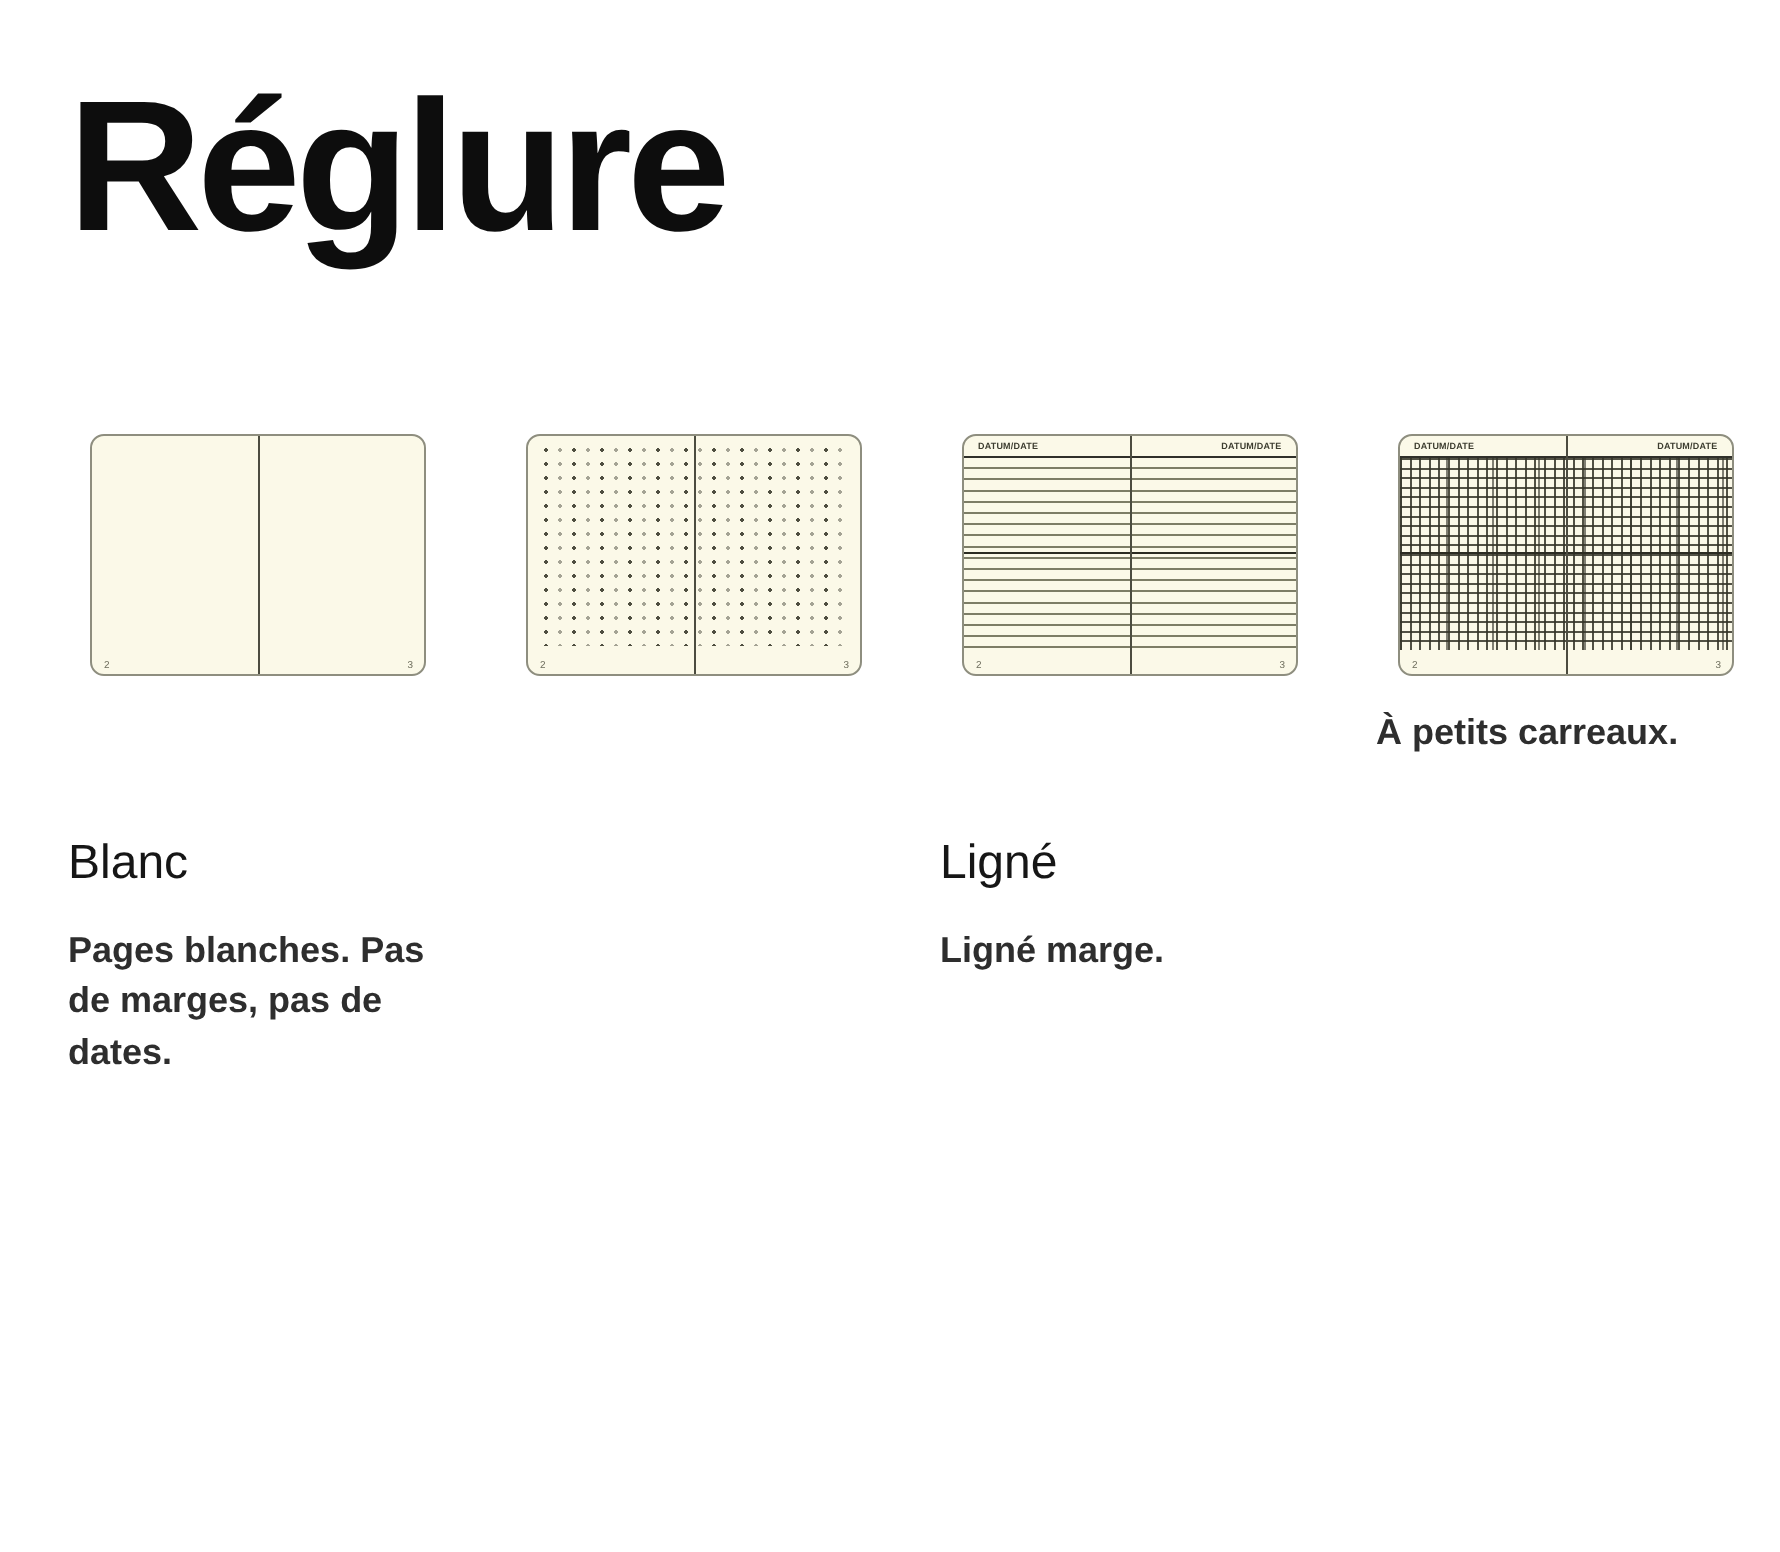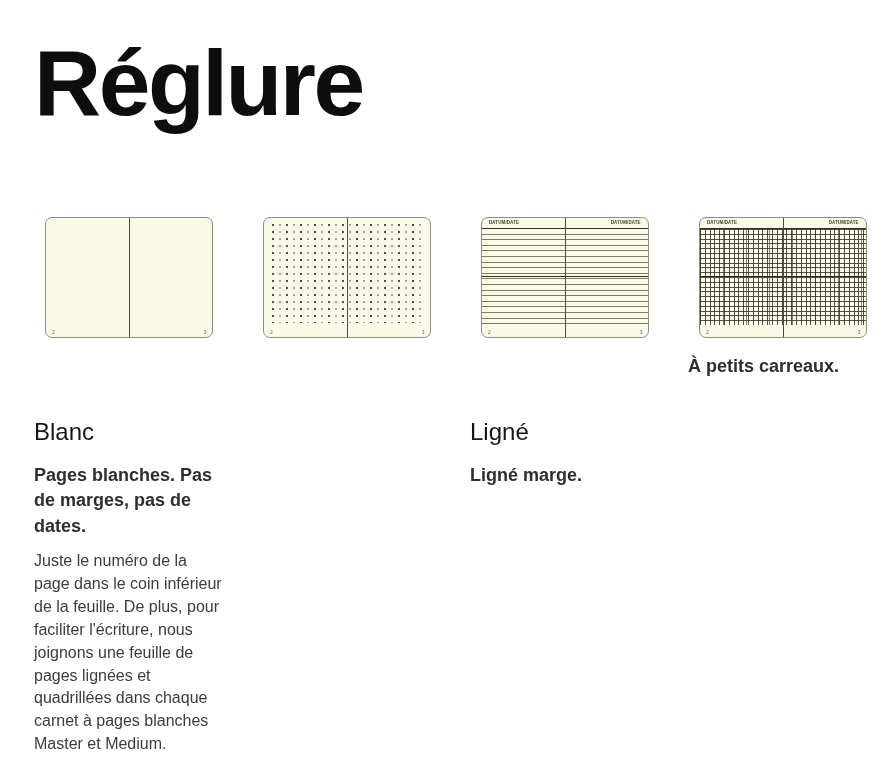--- a/index.html
+++ b/index.html
@@ -149,21 +149,20 @@
   <div class="grid">
 
     <section class="col">
       <div class="book">
         <div class="spine"></div>
         <span class="pagenum pn-left">2</span>
         <span class="pagenum pn-right">3</span>
       </div>
       <h2 class="ruling-name">Blanc</h2>
       <p class="sub">Pages blanches. Pas de marges, pas de dates.</p>
-      <p class="desc">Juste le numéro de la page dans le coin inférieur de la feuille. De plus, pour faciliter l'écriture, nous joignons une feuille de pages lignées et quadrillées dans chaque carnet à pages blanches Master et Medium.</p>
     </section>
 
     <section class="col">
       <div class="book">
         <div class="dotfield"></div>
         <div class="spine"></div>
         <span class="pagenum pn-left">2</span>
         <span class="pagenum pn-right">3</span>
       </div>
     </section>

